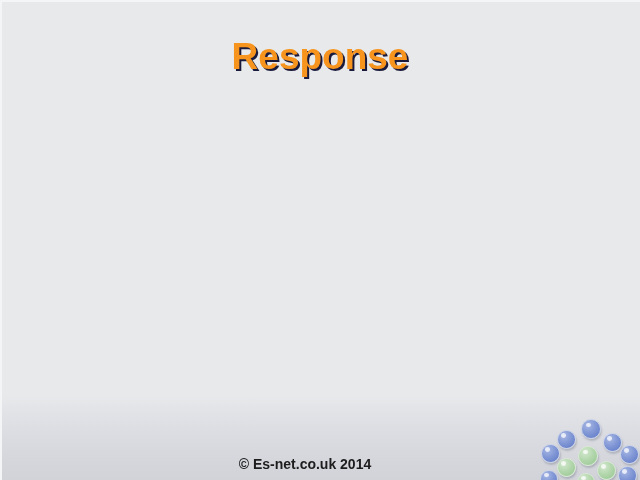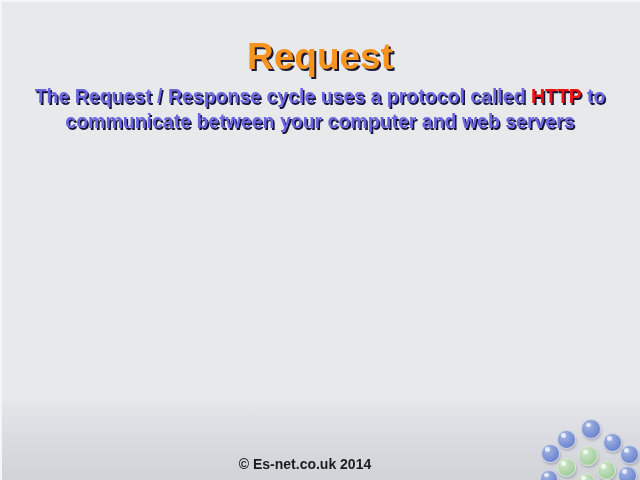--- a/index.html
+++ b/index.html
@@ -137,23 +137,22 @@
   }
 </style>
 </head>
 <body>
 
 <div id="slide">
 
   <div class="bg-band-2"></div>
   <div class="bg-band"></div>
 
-  <div class="title">Request</div>
+  <div class="title">Response</div>
 
-  <div class="subtitle"><span>The Request / Response cycle uses a protocol called </span><span class="hl">HTTP</span><span> to communicate between your computer and web servers</span></div>
 
   <div class="footer">© Es-net.co.uk 2014</div>
 
   <div class="deco" id="deco">
       <div class="bubble b-blue" style="left: 41px; top: 1px; width: 18px; height: 18px;"></div>
       <div class="bubble b-blue" style="left: 17px; top: 12px; width: 17px; height: 17px;"></div>
       <div class="bubble b-blue" style="left: 63px; top: 15px; width: 17px; height: 17px;"></div>
       <div class="bubble b-blue" style="left: 1px; top: 26px; width: 17px; height: 17px;"></div>
       <div class="bubble b-blue" style="left: 80px; top: 27px; width: 17px; height: 17px;"></div>
       <div class="bubble b-green" style="left: 38px; top: 28px; width: 18px; height: 18px;"></div>

